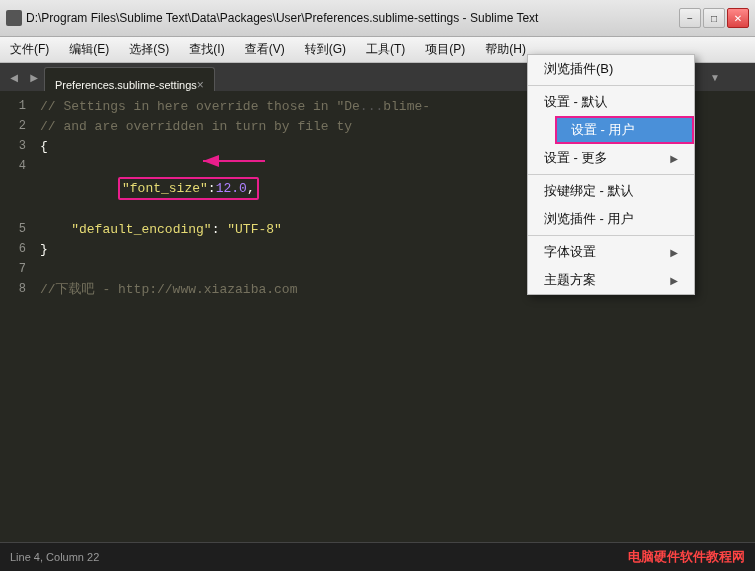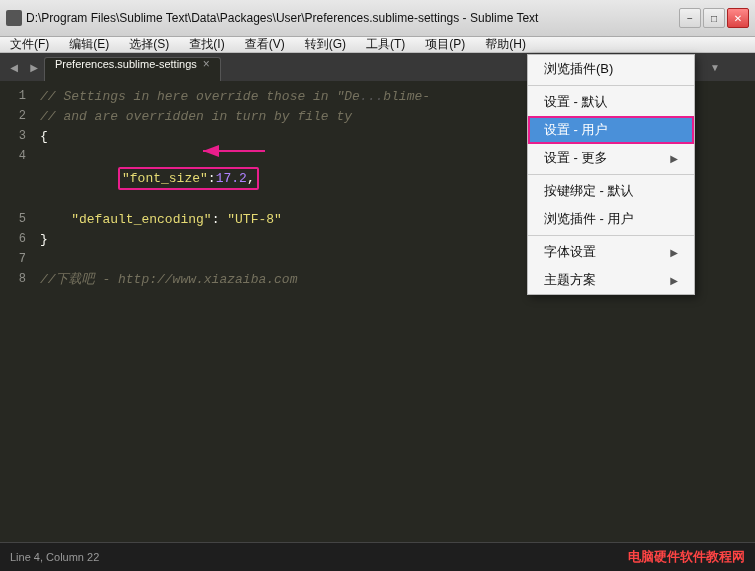--- a/index.html
+++ b/index.html
@@ -51,21 +51,21 @@
       align-items: center;
       justify-content: center;
       font-size: 10px;
       cursor: pointer;
       color: #333;
     }
     .tb-btn.close { background: linear-gradient(to bottom, #f88, #d44); color: white; border-color: #a22; }
 
     
     .menu-bar {
-      height: 16px;
+      height: 26px;
       background: linear-gradient(to bottom, #f5f5f5, #e0e0e0);
       border-bottom: 1px solid #bbb;
       display: flex;
       align-items: stretch;
     }
     .menu-item {
       padding: 0 10px;
       font-size: 12px;
       color: #111;
       display: flex;
@@ -99,22 +99,21 @@
     }
     .tab {
       height: 24px;
       background: #4a4a4a;
       border: 1px solid #555;
       border-bottom: none;
       padding: 0 10px;
       font-size: 11px;
       color: #ccc;
       display: flex;
-      align-items: flex-start;
-      gap: 6px;
+      align-items: flex-end;
       cursor: pointer;
       border-radius: 3px 3px 0 0;
     }
     .tab.active {
       background: #272822;
       color: #f8f8f2;
     }
     .tab-close {
       color: #999;
       font-size: 12px;
@@ -156,21 +155,21 @@
       color: #90908a;
       font-size: 12px;
       flex-shrink: 0;
       user-select: none;
     }
     .line-content {
       flex: 1;
       padding-left: 4px;
       white-space: pre;
     }
-    .comment { color: #75715e; font-style: italic; }
+    .comment { color: #75715e; }
     .string { color: #e6db74; }
     .number { color: #ae81ff; }
     .punctuation { color: #f8f8f2; }
 
     
     .highlight-box {
       display: inline-block;
       border: 2px solid #e91e8c;
       border-radius: 2px;
       padding: 0 2px;
@@ -217,20 +216,21 @@
       cursor: pointer;
       display: flex;
       align-items: center;
       justify-content: space-between;
     }
     .dropdown-item.highlighted {
       background: #4a90d9;
       color: white;
       border: 2px solid #e91e8c;
       padding: 3px 14px;
+      margin-left: 27px;
     }
     .dropdown-separator {
       height: 1px;
       background: #ccc;
       margin: 2px 0;
     }
     .submenu-arrow {
       font-size: 10px;
       color: #555;
     }
@@ -279,21 +279,21 @@
     <span class="line-num">2</span>
     <span class="line-content comment">// and are overridden in turn by file ty</span>
   </div>
   <div class="line">
     <span class="line-num">3</span>
     <span class="line-content punctuation">{</span>
   </div>
   <div class="line">
     <span class="line-num">4</span>
     <span class="line-content">
-      &nbsp;&nbsp;&nbsp;&nbsp;<span class="highlight-box"><span class="string">"font_size"</span><span class="punctuation">:</span><span class="number">17.2</span><span class="punctuation">,</span></span>
+      &nbsp;&nbsp;&nbsp;&nbsp;<span class="highlight-box"><span class="string">"font_size"</span><span class="punctuation">:</span><span class="number">12.0</span><span class="punctuation">,</span></span>
     </span>
   </div>
   <div class="line">
     <span class="line-num">5</span>
     <span class="line-content">&nbsp;&nbsp;&nbsp;&nbsp;<span class="string">"default_encoding"</span><span class="punctuation">: </span><span class="string">"UTF-8"</span></span>
   </div>
   <div class="line">
     <span class="line-num">6</span>
     <span class="line-content punctuation">}</span>
   </div>

